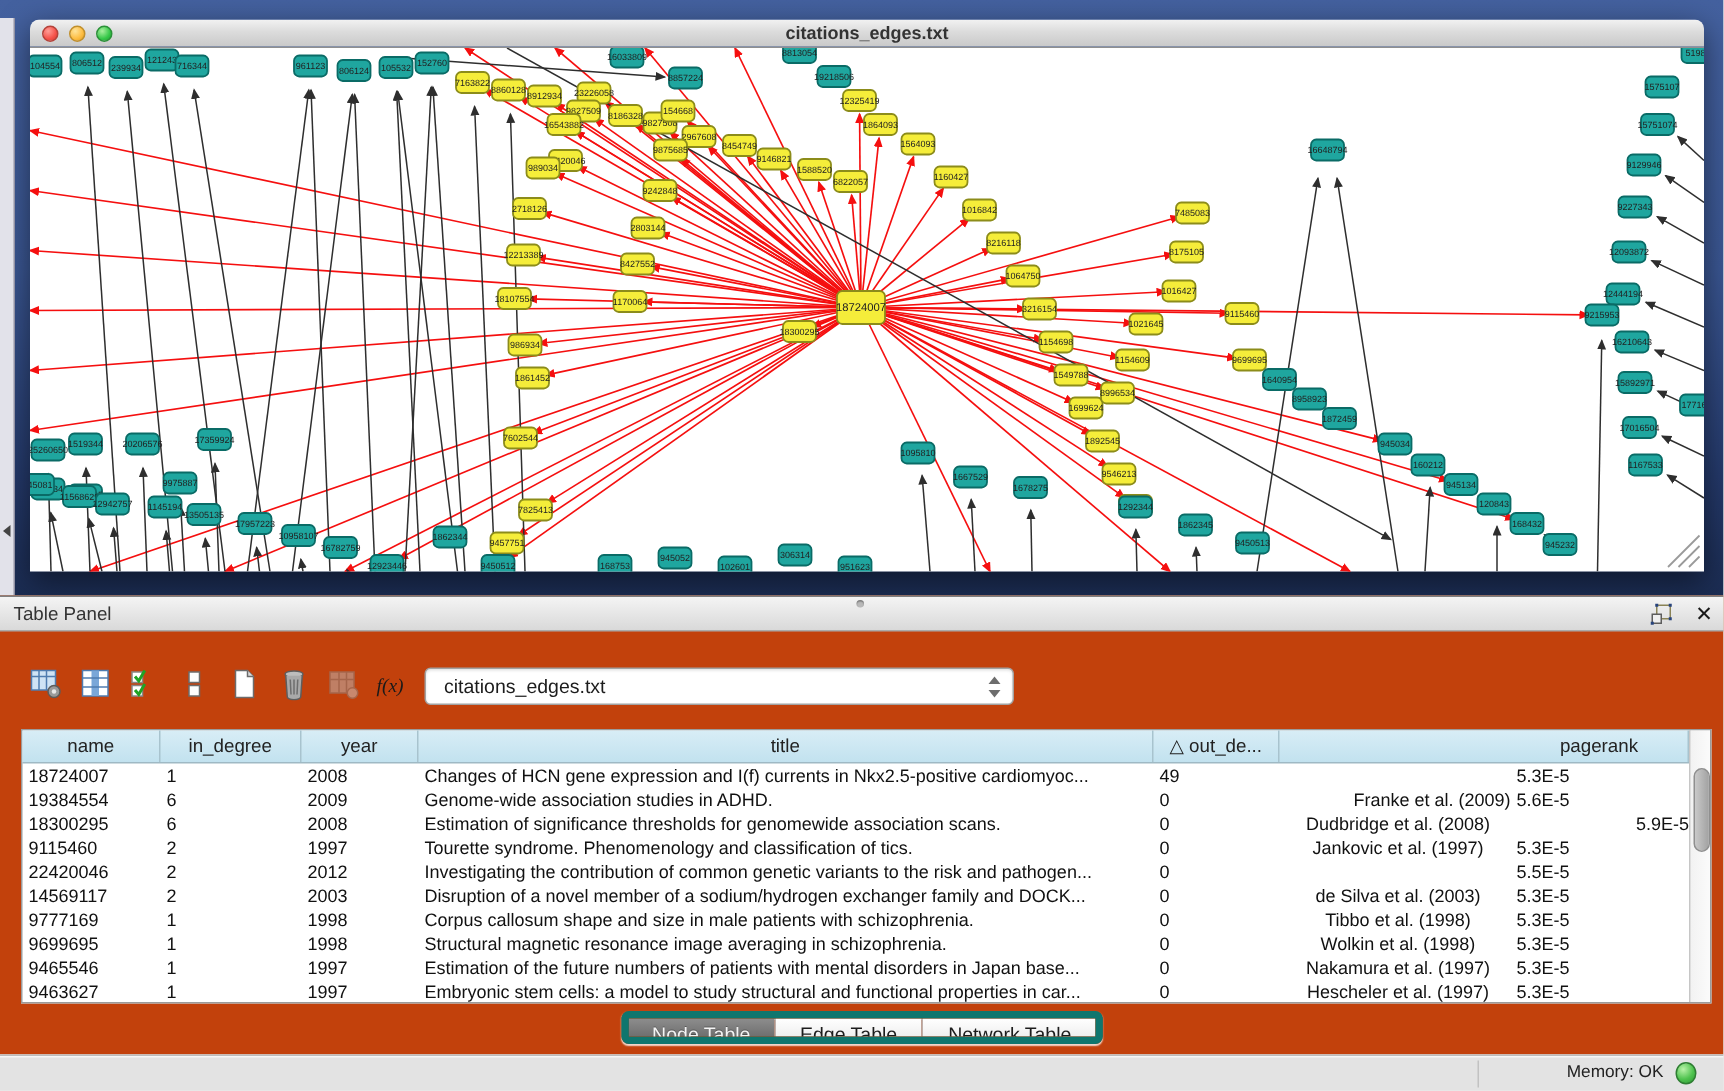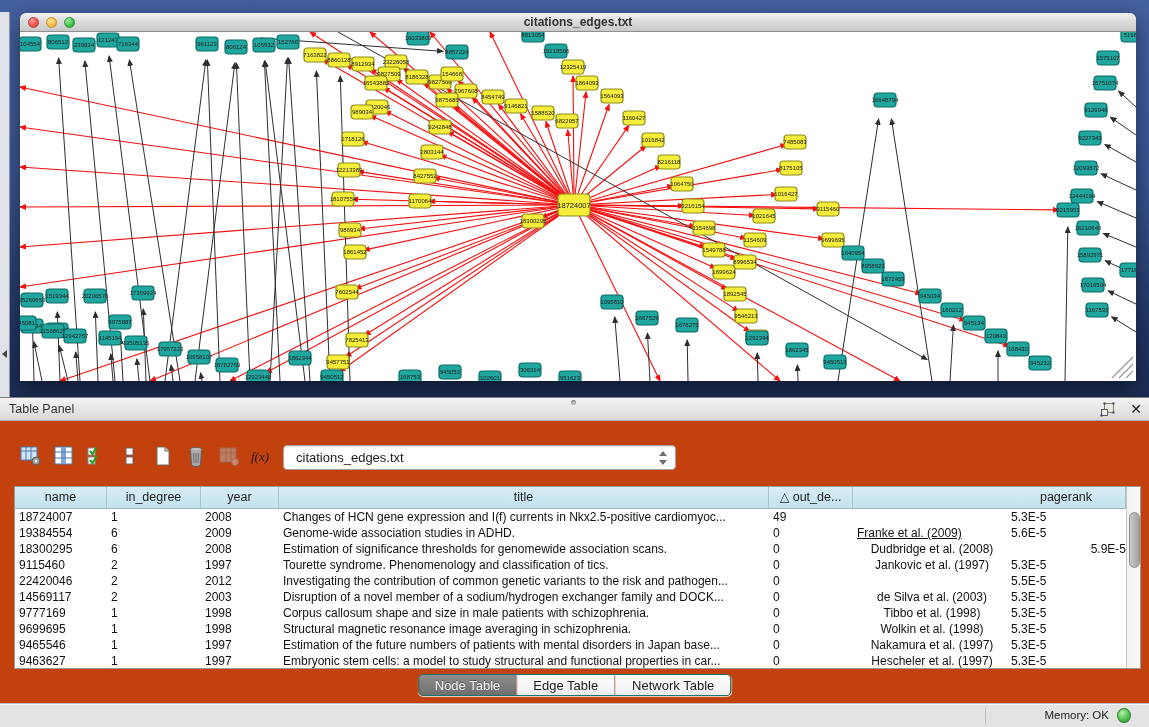--- a/index.html
+++ b/index.html
@@ -60,21 +60,21 @@
   .grid-header .hcell { font-size:12.5px; color:#222; text-align:center; line-height:21px;
     border-right:1px solid #a8c3ce; overflow:hidden; white-space:nowrap; cursor:pointer; }
   .grid-body .row { display:flex; height:16px; }
   .grid-body .cell { font-size:12px; color:#111; line-height:16px; padding-left:4px;
     overflow:hidden; white-space:nowrap; }
   .vscroll { width:16px; background:linear-gradient(90deg,#f2f2f2,#fbfbfb); border-left:1px solid #c6c6c6; position:relative; }
   .vthumb { position:absolute; left:2px; top:25px; width:11px; height:56px; border-radius:6px;
     background:linear-gradient(90deg,#c9c9c9,#a3a3a3); border:1px solid #8f8f8f; cursor:pointer; }
 
   .tabs { position:absolute; left:50%; top:276px; transform:translateX(-50%); display:flex;
-    border:1px solid #0f766e; border-radius:5px; overflow:hidden; height:22px;
+    border:5px solid #0f766e; border-radius:5px; overflow:hidden; height:22px;
     box-shadow:0 1px 1px rgba(255,255,255,.8), inset 0 1px 0 rgba(255,255,255,.6); }
   .tab { padding:0 16px; font-size:13px; line-height:21px; background:linear-gradient(180deg,#ffffff,#efefef);
     color:#1c1c1c; border-right:1px solid #b3b3b3; cursor:pointer; white-space:nowrap; }
   .tab:last-child { border-right:none;padding-left:17px; }
   .tab.selected { background:linear-gradient(180deg,#8d8d8d,#6f6f6f); color:#f4f4f4; text-shadow:0 -1px 0 rgba(0,0,0,.3); }
 
   
   .status-bar { position:absolute; left:0; top:703px; width:1149px; height:24px;
     background:#e3e3e3; border-top:1px solid #bcbcbc; box-shadow:inset 0 1px 0 #f6f6f6; }
   .status-divider { position:absolute; left:985px; top:3px; width:1px; height:18px; background:#c2c2c2; }
@@ -828,21 +828,21 @@
               <div class="cell" style="width: 84px;">49</div>
               <div class="cell" style="width: 154px; text-align: center; margin-top: 43px;">Yano et al. (2008)</div>
               <div class="cell" style="width: 119px;">5.3E-5</div>
             </div>
             <div class="row">
               <div class="cell" style="width: 92px;">19384554</div>
               <div class="cell" style="width: 94px;">6</div>
               <div class="cell" style="width: 78px;">2009</div>
               <div class="cell" style="width: 490px;">Genome-wide association studies in ADHD.</div>
               <div class="cell" style="width: 84px;">0</div>
-              <div class="cell" style="width: 154px; text-align: left; text-decoration: underline;">Franke et al. (2009)</div>
+              <div class="cell" style="width: 154px; text-align: right;">Franke et al. (2009)</div>
               <div class="cell" style="width: 119px;">5.6E-5</div>
             </div>
             <div class="row">
               <div class="cell" style="width: 92px;">18300295</div>
               <div class="cell" style="width: 94px;">6</div>
               <div class="cell" style="width: 78px;">2008</div>
               <div class="cell" style="width: 490px;">Estimation of significance thresholds for genomewide association scans.</div>
               <div class="cell" style="width: 84px;">0</div>
               <div class="cell" style="width: 154px; text-align: center;">Dudbridge et al. (2008)</div>
               <div class="cell" style="width: 119px; text-align: right;">5.9E-5</div>

